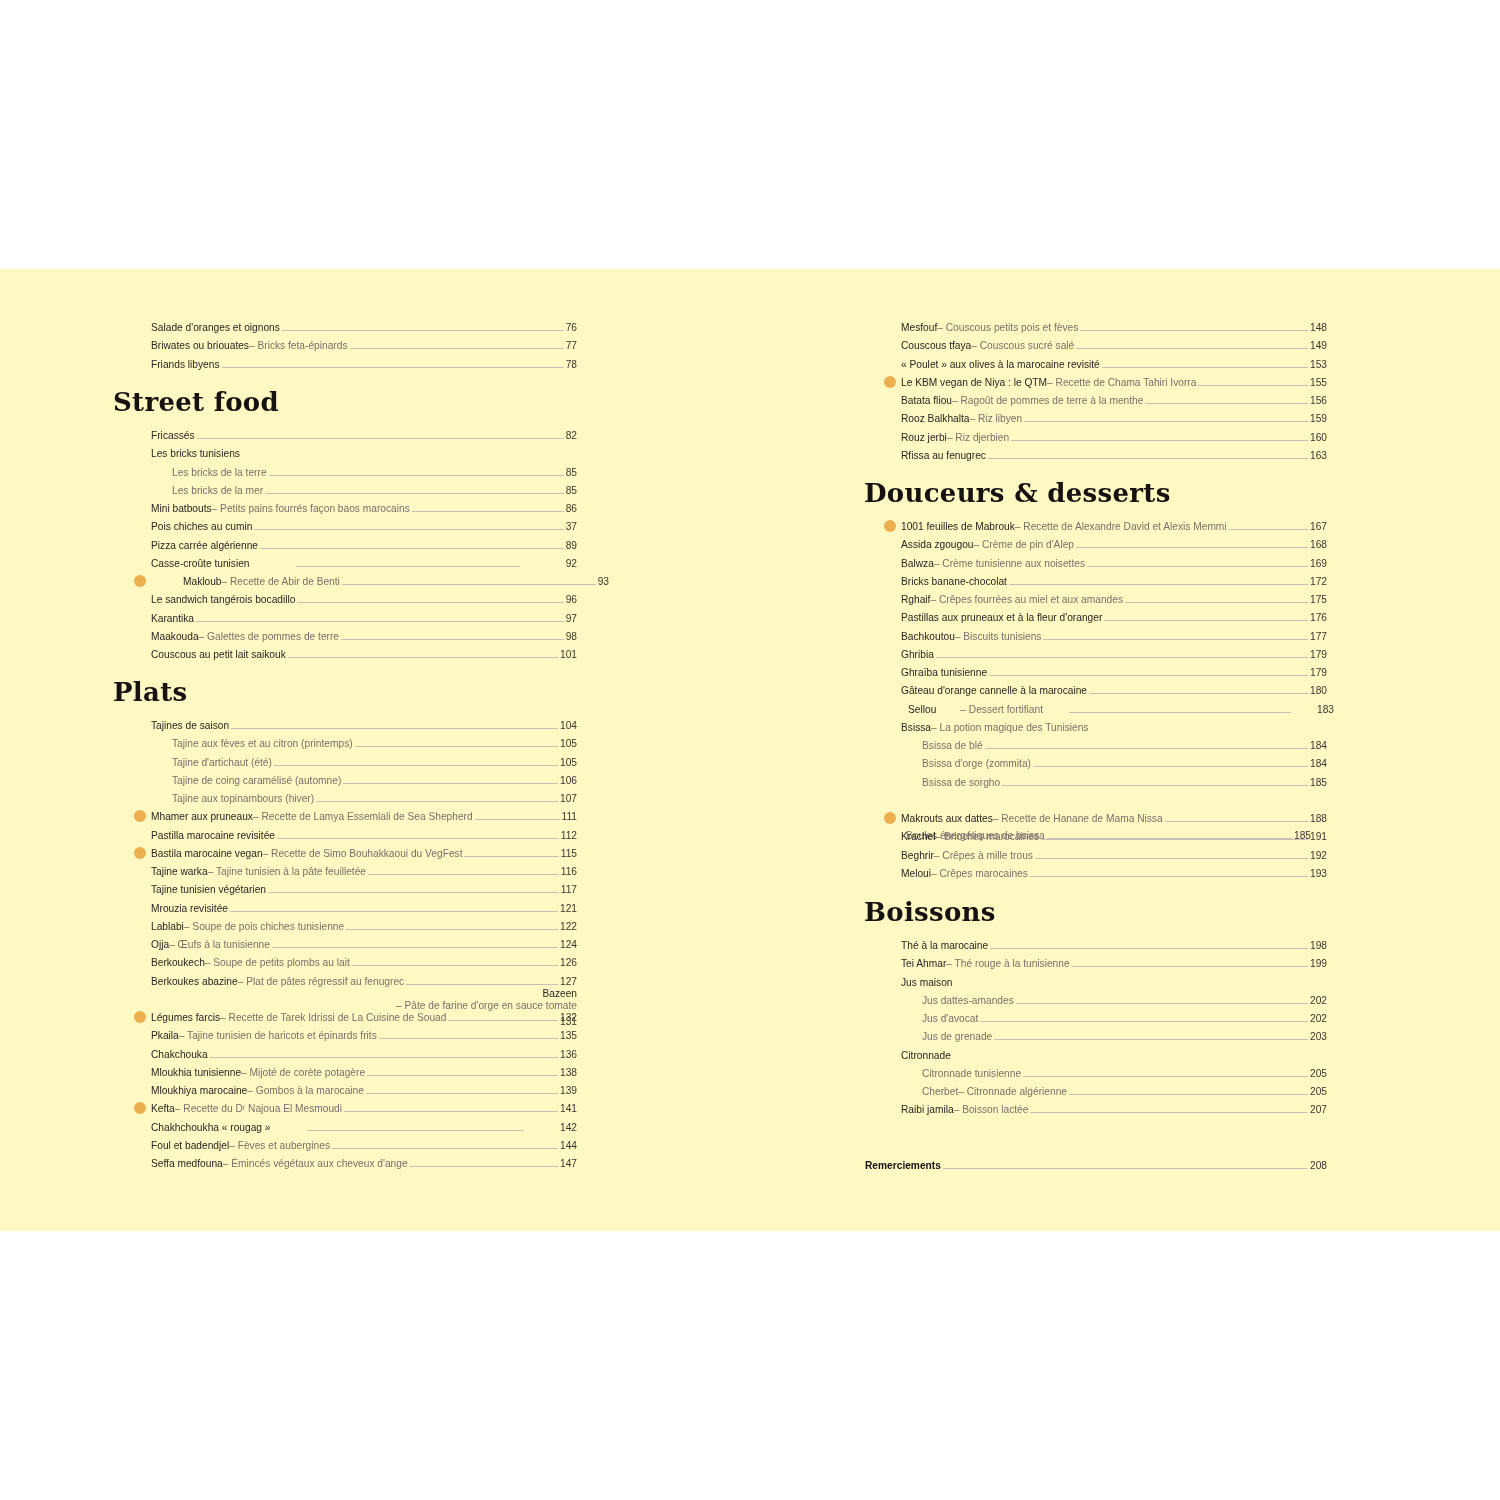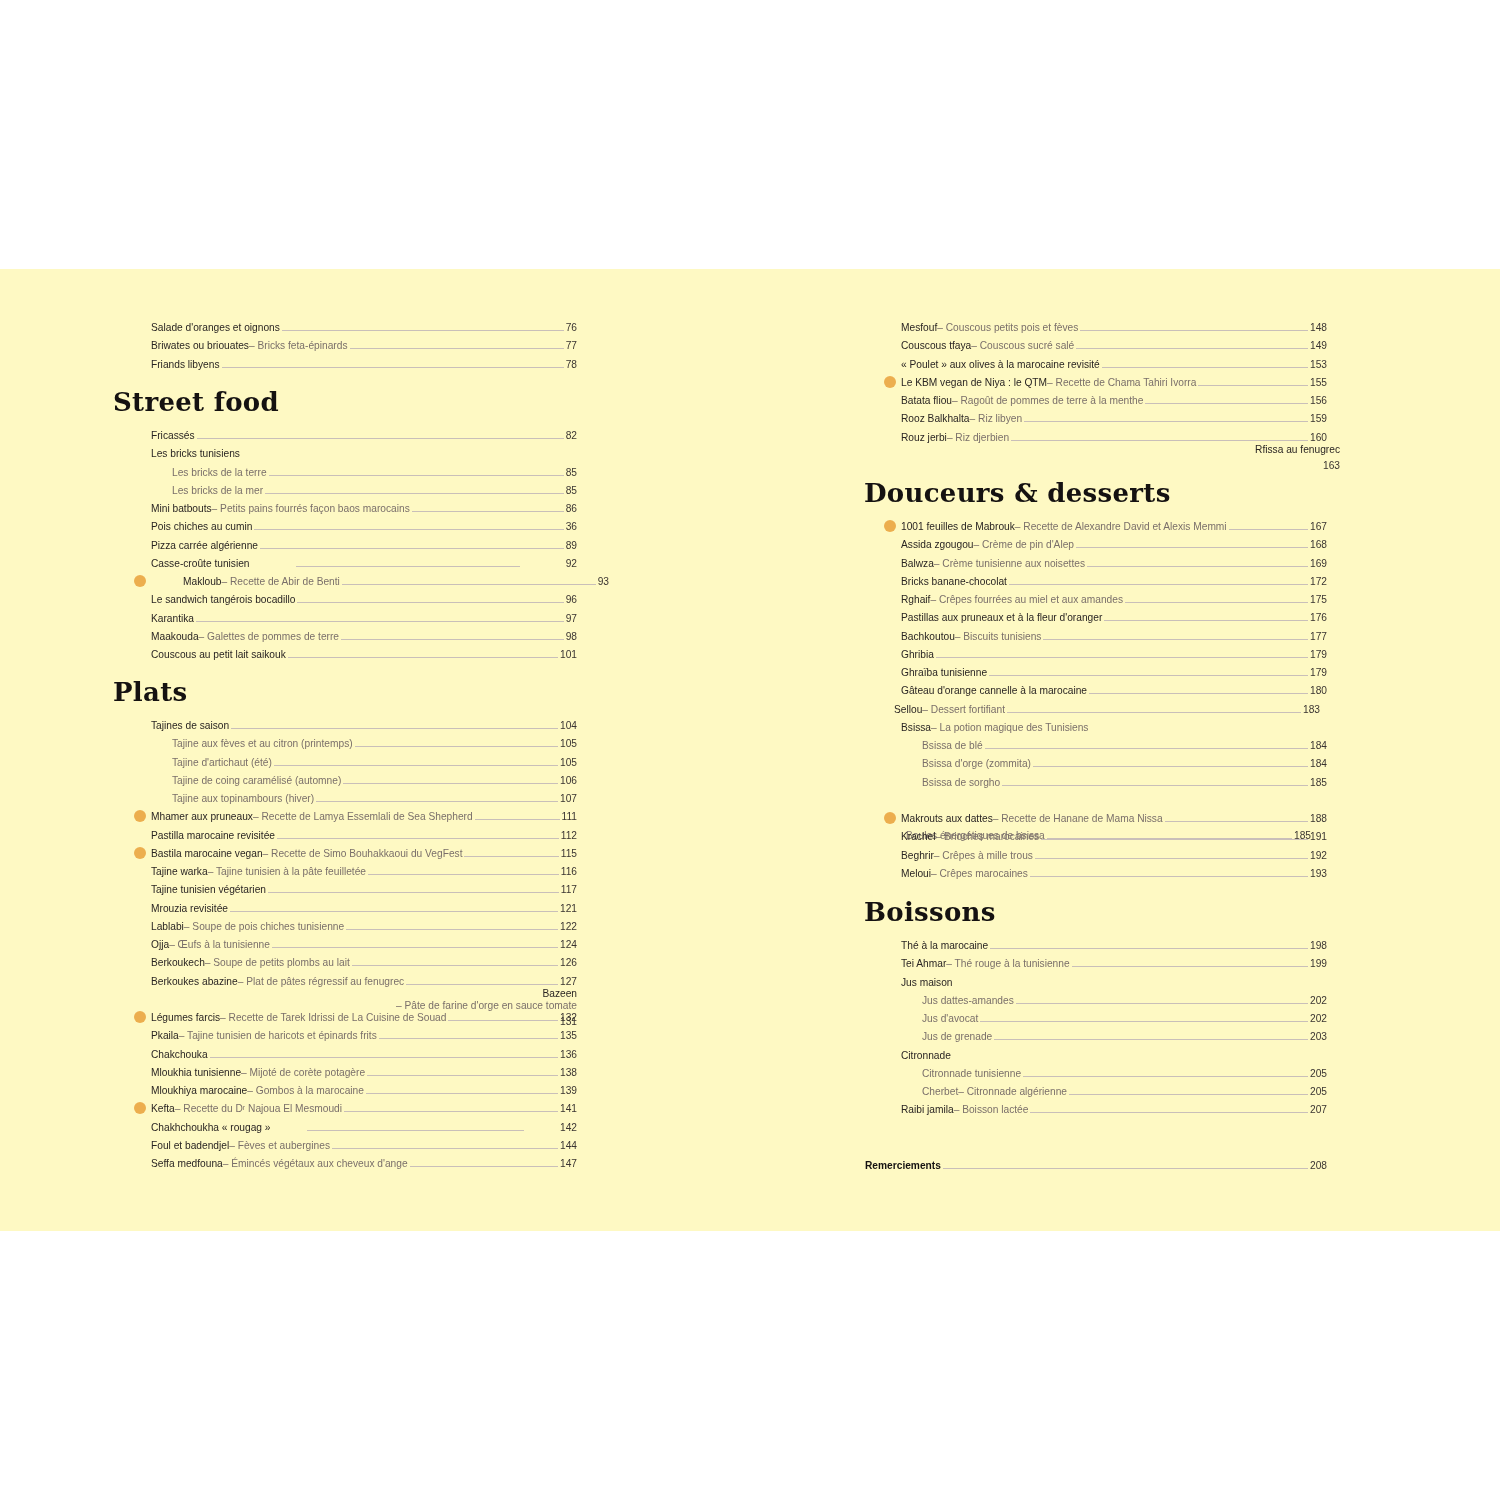--- a/index.html
+++ b/index.html
@@ -64,21 +64,21 @@
       </div>
       <div class="row" style="left: 151px; width: 426px; top: 228px;">
         <span class="title">Mini batbouts</span>
         <span class="sub"> – Petits pains fourrés façon baos marocains</span>
         <span class="leader"></span>
         <span class="page">86</span>
       </div>
       <div class="row" style="left: 151px; width: 426px; top: 246.25px;">
         <span class="title">Pois chiches au cumin</span>
         <span class="leader"></span>
-        <span class="page">36</span>
+        <span class="page">37</span>
       </div>
       <div class="row" style="left: 151px; width: 426px; top: 264.5px;">
         <span class="title">Pizza carrée algérienne</span>
         <span class="leader"></span>
         <span class="page">89</span>
       </div>
       <div class="row" style="left: 151px; width: 426px; top: 282.75px; gap: 44px;">
         <span class="title">Casse-croûte tunisien</span>
         <span class="leader"></span>
         <span class="page">92</span>
@@ -293,21 +293,21 @@
         <span class="sub"> – Riz libyen</span>
         <span class="leader"></span>
         <span class="page">159</span>
       </div>
       <div class="row" style="left: 151px; width: 426px; top: 156.5px;">
         <span class="title">Rouz jerbi</span>
         <span class="sub"> – Riz djerbien</span>
         <span class="leader"></span>
         <span class="page">160</span>
       </div>
-      <div class="row" style="left: 164px; width: 426px; top: 174.75px; flex-direction: column;">
+      <div class="row" style="left: 151px; width: 426px; top: 174.75px;">
         <span class="title">Rfissa au fenugrec</span>
         <span class="leader"></span>
         <span class="page">163</span>
       </div>
       <div class="heading" style="left: 114px; top: 209px;">Douceurs &amp; desserts</div>
       <div class="row" style="left: 151px; width: 426px; top: 246px;">
         <span class="title">1001 feuilles de Mabrouk</span>
         <span class="sub"> – Recette de Alexandre David et Alexis Memmi</span>
         <span class="leader"></span>
         <span class="page">167</span>
@@ -355,21 +355,21 @@
       <div class="row" style="left: 151px; width: 426px; top: 392px;">
         <span class="title">Ghraïba tunisienne</span>
         <span class="leader"></span>
         <span class="page">179</span>
       </div>
       <div class="row" style="left: 151px; width: 426px; top: 410.25px;">
         <span class="title">Gâteau d'orange cannelle à la marocaine</span>
         <span class="leader"></span>
         <span class="page">180</span>
       </div>
-      <div class="row" style="left: 144px; width: 426px; top: 428.5px;">
+      <div class="row" style="left: 158px; width: 426px; top: 428.5px; gap: 24px;">
         <span class="title">Sellou</span>
         <span class="sub"> – Dessert fortifiant</span>
         <span class="leader"></span>
         <span class="page">183</span>
       </div>
       <div class="row noleader" style="left: 151px; width: 426px; top: 446.75px;">
         <span class="title">Bsissa</span>
         <span class="sub"> – La potion magique des Tunisiens</span>
         <span class="leader"></span>
         <span class="page"></span>

